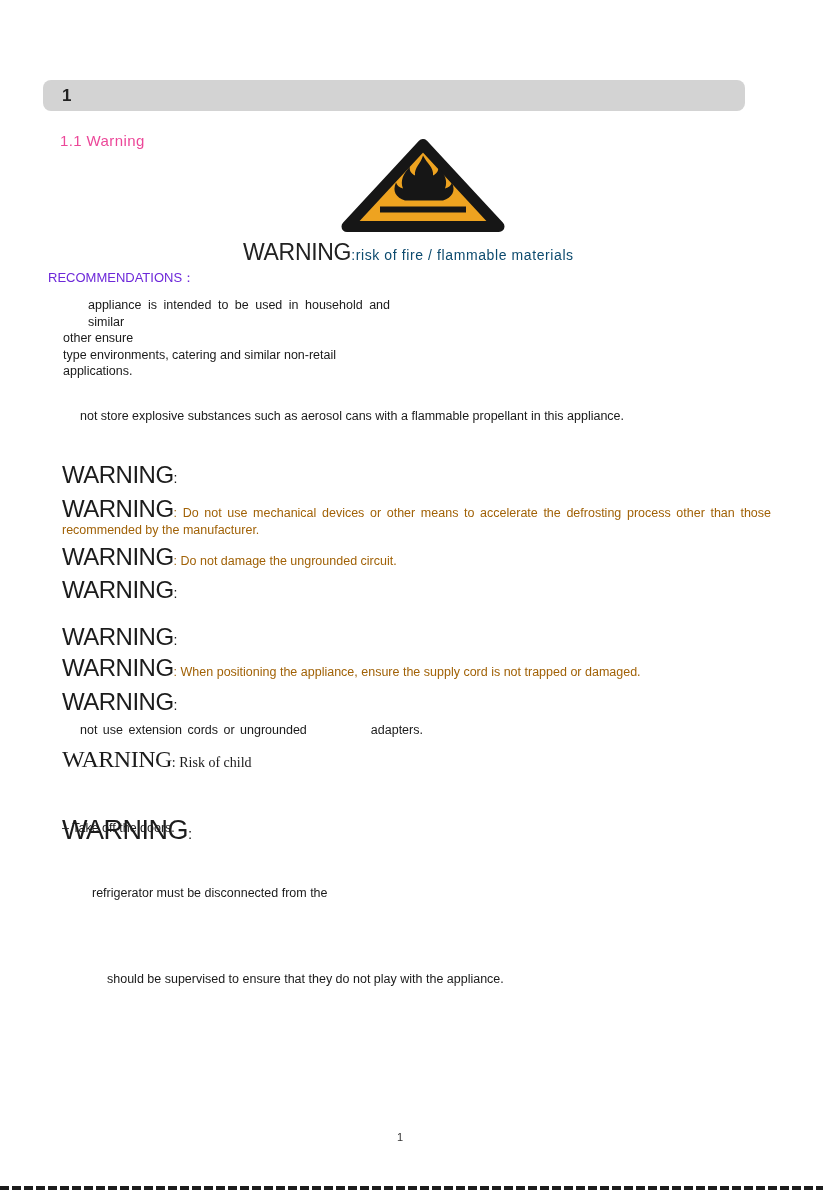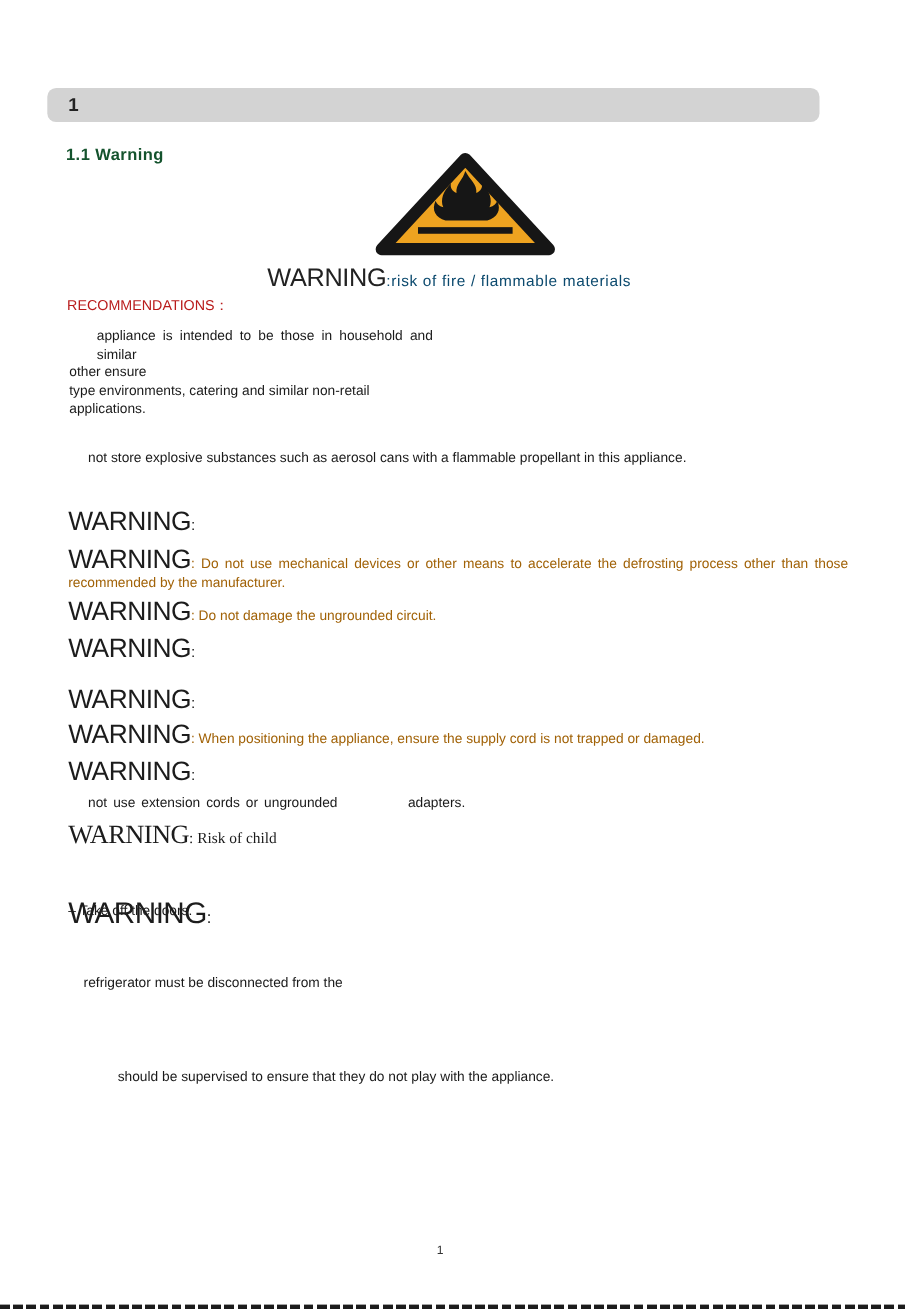--- a/index.html
+++ b/index.html
@@ -9,30 +9,30 @@
     color:#1a1a1a;overflow:hidden;
   }
   .abs{position:absolute;}
   
   .chapter-bar{
     left:43px;top:80px;width:702px;height:31px;background:#d3d3d3;
     border-radius:8px;display:flex;align-items:center;
   }
   .chapter-bar .num{font-weight:bold;font-size:17px;color:#222;padding-left:19px;}
   
-  .section-title{left:60px;top:132px;font-weight:bold;font-size:15px;letter-spacing:.4px;color:#14532d;}
+  .section-title{left:60px;top:132px;font-weight:normal;font-size:15px;letter-spacing:.4px;color:#ec4899;}
   
   .tri-wrap{left:340px;top:136px;width:166px;height:99px;}
   
   .sign-caption{left:243px;top:239px;white-space:nowrap;}
   .sign-caption .big{font-size:23px;letter-spacing:-0.3px;color:#222;}
   .sign-caption .small{font-size:14px;letter-spacing:.6px;color:#0c4a6e;}
   
   .body-txt{font-size:12.5px;color:#1a1a1a;}
-  .reco-head{left:61px;top:269px;font-size:13px;color:#b91c1c;}
+  .reco-head{left:48px;top:269px;font-size:13px;color:#6d28d9;}
   .reco-par{left:63px;top:297px;width:340px;line-height:16.6px;}
   .reco-par .indent{padding-left:25px;word-spacing:3px;}
   .aerosol{left:80px;top:409px;}
   
   .wline{left:62px;white-space:nowrap;}
   .wbig{font-size:24px;letter-spacing:-0.5px;color:#1c1c1c;}
   .wsmall{font-size:12.5px;color:#a16207;}
   .wmed{font-size:14px;color:#1a1a1a;}
   .w-defrost{
     left:62px;top:496px;width:709px;margin:0;text-align:justify;
@@ -41,21 +41,21 @@
   .w1{top:461px;} .w3{top:543px;} .w4{top:576px;}
   .w5{top:623px;} .w6{top:654px;} .w7{top:688px;}
   .ext-note{left:80px;top:723px;word-spacing:2px;white-space:nowrap;}
   .ext-gap{display:inline-block;width:64px;}
   .w8{top:746px;font-family:Liberation Serif, serif;}
   .child1{left:62px;top:777px;margin-top:44px;}
   .child2{left:62px;top:792px;}
   .w9{top:815px;}
   .w9 .wbig{font-size:27px;}
   .w9 .wmed{font-size:15px;}
-  .disconnect{left:76px;top:886px;}
+  .disconnect{left:92px;top:886px;}
   .supervise{left:107px;top:972px;}
   .page-num{left:0;top:1131px;width:800px;text-align:center;font-size:11px;color:#333;}
   .bottom-dash{
     left:0;top:1186px;width:823px;height:4px;
     background:repeating-linear-gradient(90deg,#1c1c1c 0 9px,transparent 9px 12px);
   }
 </style>
 </head>
 <body>
 
@@ -86,21 +86,21 @@
     </svg>
   </div>
 
   <div class="abs sign-caption">
     <span class="big">WARNING</span><span class="small">:risk of fire / flammable materials</span>
   </div>
 
   <div class="abs reco-head body-txt">RECOMMENDATIONS：</div>
 
   <div class="abs reco-par body-txt">
-    <div class="indent">appliance is intended to be those in household and similar</div>
+    <div class="indent">appliance is intended to be used in household and similar</div>
     <div>other ensure</div>
     <div>type environments, catering and similar non-retail applications.</div>
   </div>
 
   <div class="abs aerosol body-txt">not store explosive substances such as aerosol cans with a flammable propellant in this appliance.</div>
 
   <div class="abs wline w1">
     <span class="wbig">WARNING</span><span class="wmed">:</span>
   </div>
 

